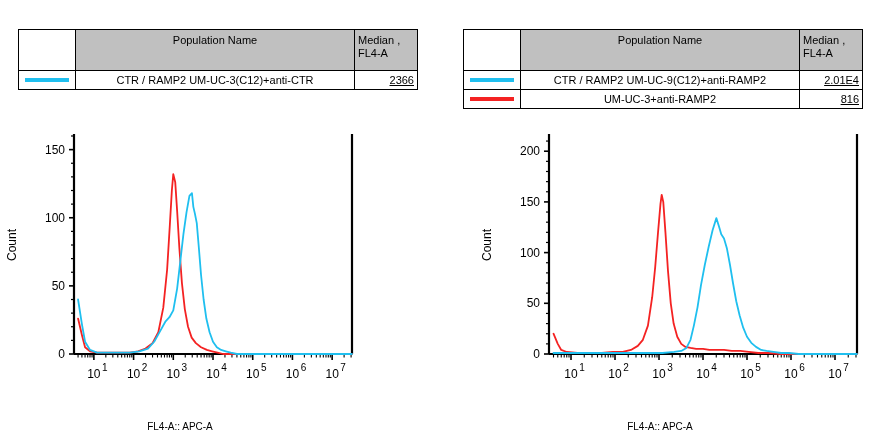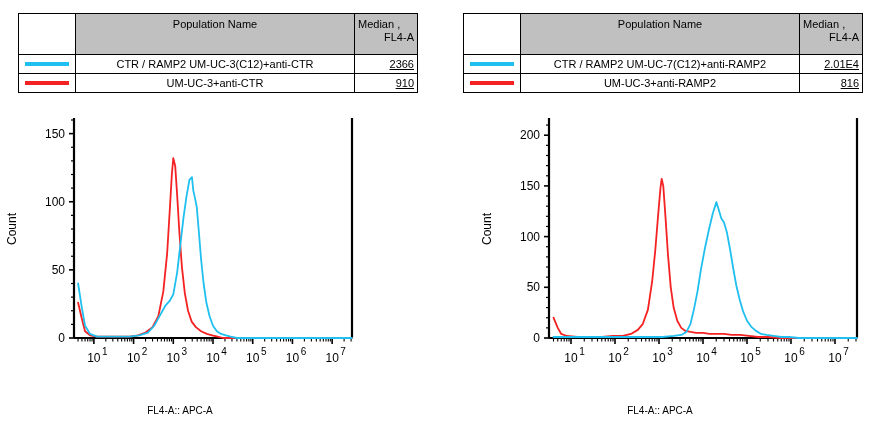--- a/index.html
+++ b/index.html
@@ -4,21 +4,21 @@
 <style>
   html,body{margin:0;padding:0;}
   body{
     width:869px;height:437px;
     background:#ffffff;
     font-family:"Liberation Sans", sans-serif;
     color:#000000;
     overflow:hidden;
   }
   .figure{position:relative;width:869px;height:437px;}
-  .panel{position:absolute;top:0;height:352px;width:434px;}
+  .panel{position:absolute;top:16px;height:352px;width:434px;}
   .panel-left{left:0;}
   .panel-right{left:435px;}
 
   
   .legend-table{
     position:absolute;
     border-collapse:collapse;
     table-layout:fixed;
     font-size:11px;
     background:#ffffff;
@@ -36,21 +36,21 @@
   }
   .legend-table thead th{
     background:#c0c0c0;
     height:36px;
     vertical-align:top;
     padding-top:4px;
   }
   .th-swatch{width:50px;background:#ffffff !important;border-right:1px solid #000;}
   .th-name{text-align:center;}
   .th-median{width:56px;text-align:left;}
-  .th-median .l2{display:block;text-align:right;}
+  .th-median .l2{display:block;}
   .legend-table tbody td{height:18px;}
   .cell-swatch{width:50px;padding:0;}
   .cell-name{text-align:center;}
   .cell-median{width:56px;text-align:right;padding-right:4px;text-decoration:underline;}
   .swatch-line{
     display:block;
     width:44px;height:4px;
     margin:0 auto;
   }
   .swatch-cyan{background:#1fbfef;}
@@ -85,27 +85,20 @@
           </th>
         </tr>
       </thead>
       <tbody>
         <tr>
           <td class="cell-swatch">
             <span class="swatch-line swatch-cyan"></span>
           </td>
           <td class="cell-name">CTR / RAMP2 UM-UC-3(C12)+anti-CTR</td>
           <td class="cell-median">2366</td>
-        </tr>
-        <tr>
-          <td class="cell-swatch">
-            <span class="swatch-line swatch-red"></span>
-          </td>
-          <td class="cell-name">UM-UC-3+anti-CTR</td>
-          <td class="cell-median">910</td>
         </tr>
       </tbody>
     </table>
 
     <div class="plot" style="left:0px;top:100px;width:360px;height:290px;">
       <svg class="plot-svg" width="360" height="290" viewBox="0 0 360 290">
           <line x1="74" y1="18" x2="74" y2="238" stroke="#000" stroke-width="2.2"></line>
           <line x1="74" y1="238" x2="352" y2="238" stroke="#000" stroke-width="2.2"></line>
           <line x1="352" y1="18" x2="352" y2="238" stroke="#000" stroke-width="2.2"></line>
           <line x1="69" y1="238" x2="74" y2="238" stroke="#000" stroke-width="1.6"></line>
@@ -226,21 +219,21 @@
             <span>Median ,</span>
             <span class="l2">FL4-A</span>
           </th>
         </tr>
       </thead>
       <tbody>
         <tr>
           <td class="cell-swatch">
             <span class="swatch-line swatch-cyan"></span>
           </td>
-          <td class="cell-name">CTR / RAMP2 UM-UC-7(C12)+anti-RAMP2</td>
+          <td class="cell-name">CTR / RAMP2 UM-UC-9(C12)+anti-RAMP2</td>
           <td class="cell-median">2.01E4</td>
         </tr>
         <tr>
           <td class="cell-swatch">
             <span class="swatch-line swatch-red"></span>
           </td>
           <td class="cell-name">UM-UC-3+anti-RAMP2</td>
           <td class="cell-median">816</td>
         </tr>
       </tbody>

